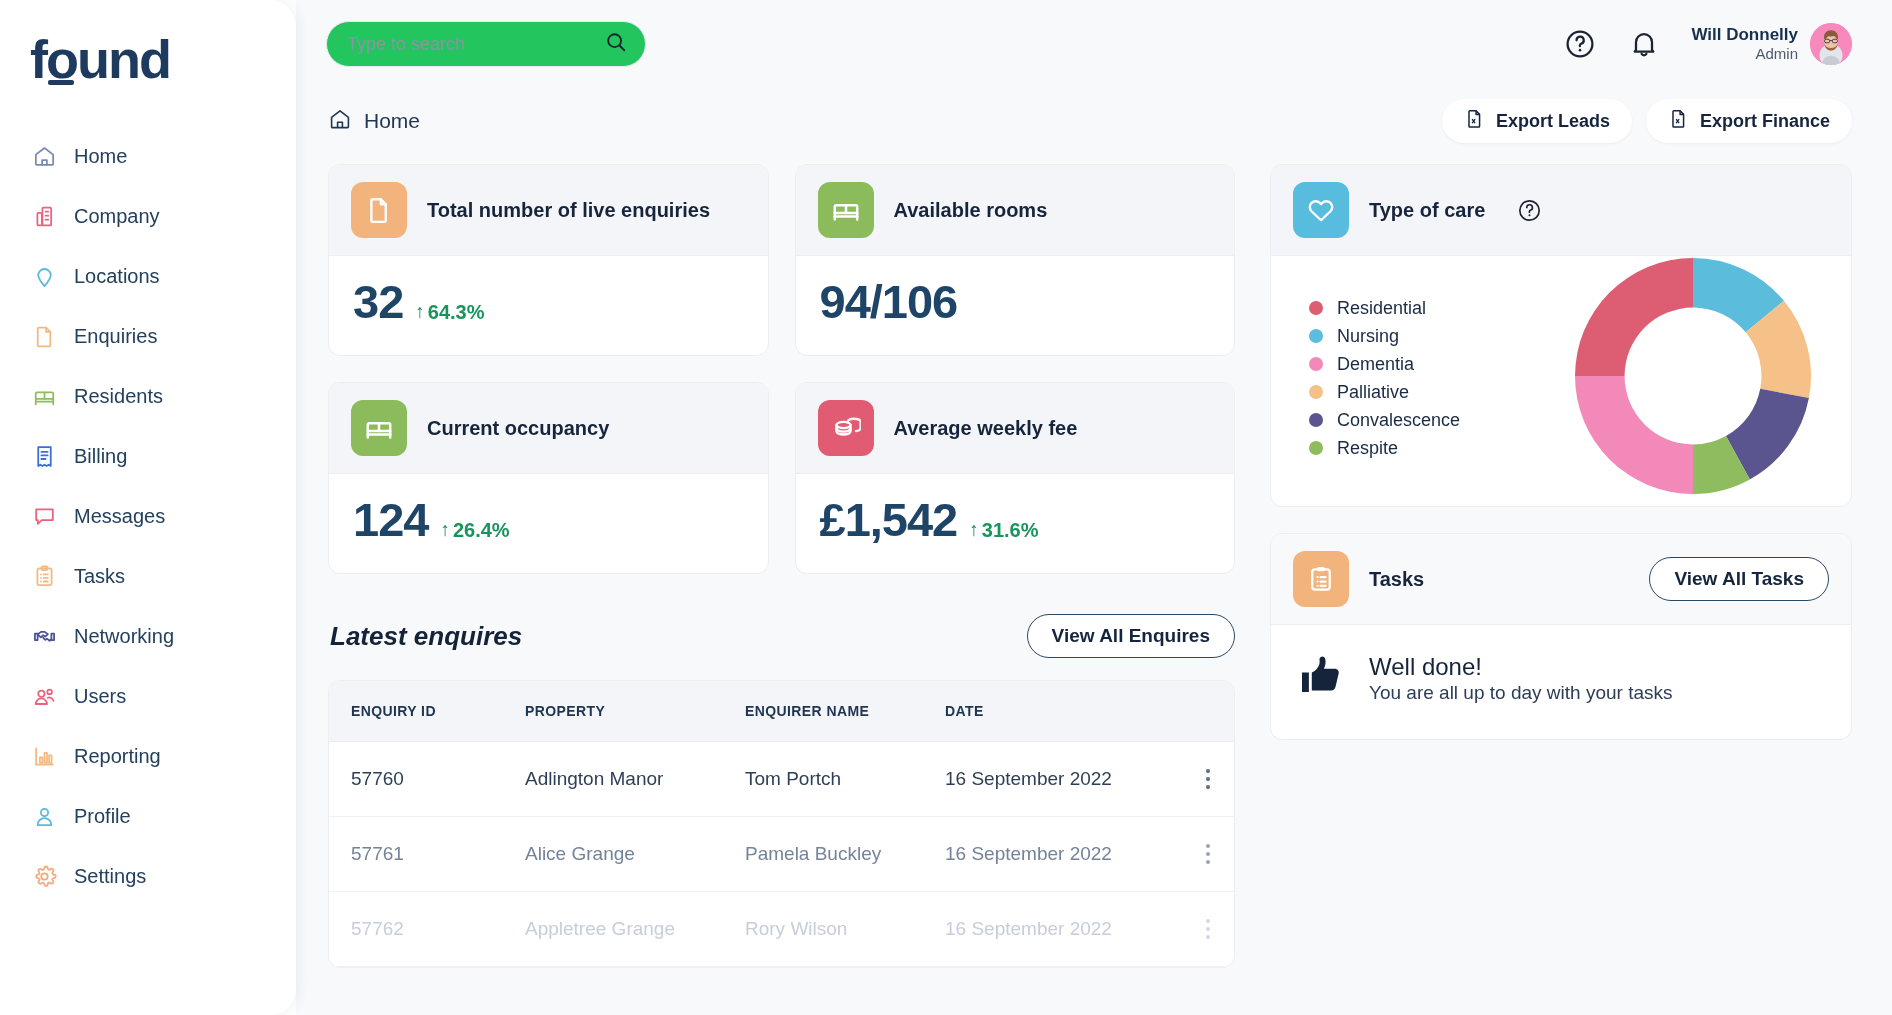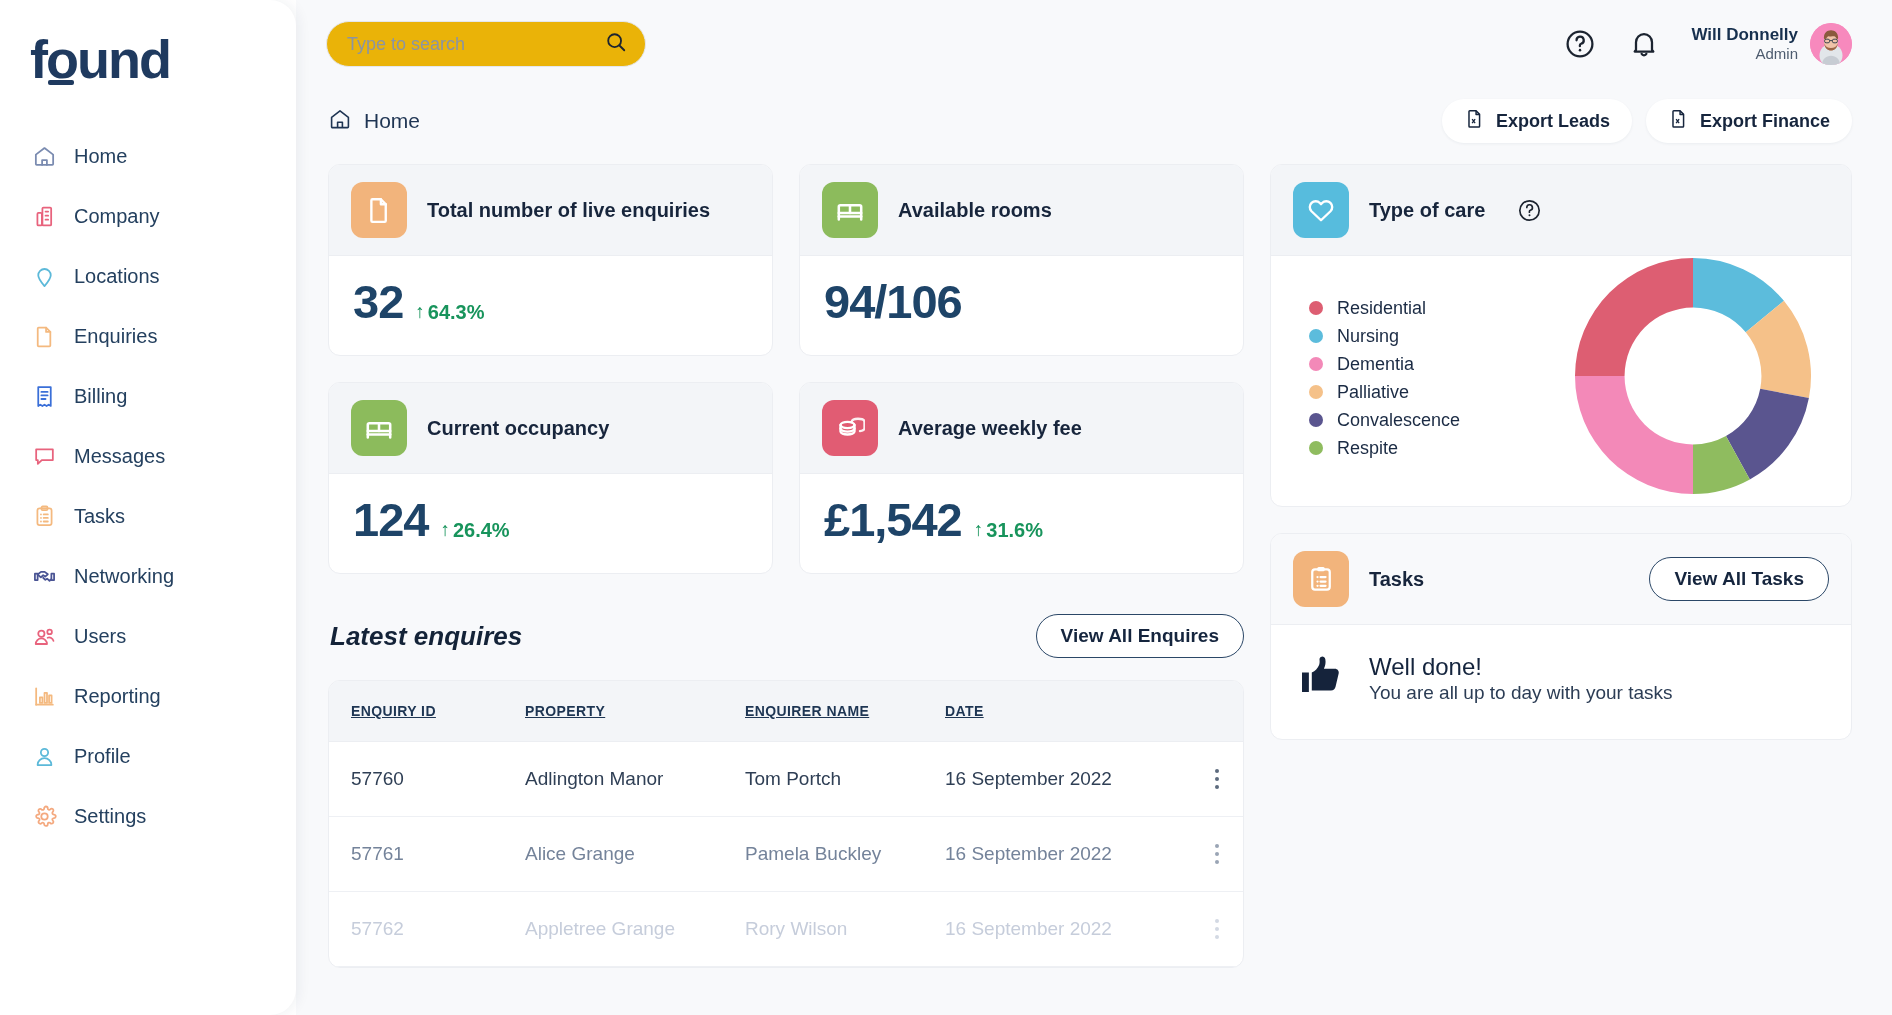--- a/index.html
+++ b/index.html
@@ -50,21 +50,21 @@
     overflow: hidden;
   }
   .topbar {
     height: 88px; flex: 0 0 88px;
     display: flex; align-items: center;
     padding: 0 40px 0 8px;
     background: #f8f9fb;
   }
   .search-box {
     width: 320px; height: 46px;
-    background: #eab308; border: 1px solid #e4e7ed; border-radius: 24px;
+    background: #22c55e; border: 1px solid #e4e7ed; border-radius: 24px;
     display: flex; align-items: center; justify-content: space-between;
     padding: 0 18px 0 20px; margin-left: 22px;
   }
   .search-box input {
     border: none; outline: none; background: transparent;
     font-size: 18px; color: #3d4b5e; width: 240px;
     font-family: "Liberation Sans", sans-serif;
   }
   .search-box input::placeholder { color: #8b94a3; }
   .topbar-right { margin-left: auto; display: flex; align-items: center; gap: 30px; }
@@ -89,21 +89,21 @@
   .exp-btn {
     height: 44px; background: #ffffff; border-radius: 22px;
     display: flex; align-items: center; gap: 11px;
     padding: 0 22px; cursor: pointer;
     font-size: 18px; font-weight: 700; color: #16253d;
     box-shadow: 0 1px 3px rgba(25,45,75,0.06);
   }
 
   
   .content {
-    flex: 1; display: flex; gap: 26px;
+    flex: 1; display: flex; gap: 35px;
     padding: 10px 40px 8px 32px; overflow: hidden;
   }
   .col-left { flex: 1 1 auto; min-width: 0; display: flex; flex-direction: column; }
   .col-right { flex: 0 0 582px; display: flex; flex-direction: column; gap: 26px; }
 
   .stats-grid {
     display: grid; grid-template-columns: 1fr 1fr;
     gap: 26px 26px;
   }
   .card {
@@ -149,21 +149,21 @@
   .sec-title { font-size: 26px; font-weight: 700; color: #142338; font-style: italic; }
   .sec-head .pill-btn { margin-left: auto; }
   .table-card {
     background: #ffffff; border: 1px solid #eceef2; border-radius: 12px;
     overflow: hidden; position: relative;
   }
   table { width: 100%; border-collapse: collapse; table-layout: fixed; }
   thead tr { background: #f3f5f8; }
   th {
     text-align: left; font-size: 14px; font-weight: 700; letter-spacing: 0.4px;
-    color: #1d3553; padding: 22px 0 22px 22px; border-bottom: 1px solid #eceef2; text-decoration: underline;
+    color: #1d3553; padding: 22px 0 22px 22px; border-bottom: 1px solid #eceef2;
   }
   td {
     font-size: 19px; color: #2f3f55; padding: 26px 0 26px 22px;
     border-bottom: 1px solid #eef0f4; white-space: nowrap;
   }
   .col-id { width: 174px; } .col-prop { width: 220px; }
   .col-name { width: 200px; } .col-date { width: auto; } .col-menu { width: 74px; }
   .kebab { display: flex; flex-direction: column; gap: 4px; align-items: center; cursor: pointer; }
   .kebab i { width: 4px; height: 4px; border-radius: 50%; background: #5d6b7e; display: block; }
   tr.r2 td { color: #74839a; } tr.r2 .kebab i { background: #9aa5b5; }
@@ -207,20 +207,31 @@
           <span>Locations</span>
         </div>
         <div class="nav-item">
           <span class="nav-ico">
             <svg width="25" height="25" viewBox="0 0 24 24" fill="none" stroke="#f4b97f" stroke-width="1.7" stroke-linejoin="round" stroke-linecap="round">
               <path d="M6.4 3.4h7.1l4.1 4.2v13a.9.9 0 0 1-.9.9H6.4a.9.9 0 0 1-.9-.9V4.3a.9.9 0 0 1 .9-.9z"></path>
               <path d="M13.5 3.4v4.2h4.1"></path>
             </svg>
           </span>
           <span>Enquiries</span>
+        </div>
+        <div class="nav-item">
+          <span class="nav-ico">
+            <svg width="25" height="25" viewBox="0 0 24 24" fill="none" stroke="#8fbc5f" stroke-width="1.7" stroke-linejoin="round" stroke-linecap="round">
+              <path d="M3.6 19.5v-5.2h16.8v5.2"></path>
+              <path d="M3.6 14.3v-5a1.2 1.2 0 0 1 1.2-1.2h14.4a1.2 1.2 0 0 1 1.2 1.2v5"></path>
+              <line x1="12" y1="8.1" x2="12" y2="14.3"></line>
+              <line x1="3.6" y1="17" x2="20.4" y2="17"></line>
+            </svg>
+          </span>
+          <span>Residents</span>
         </div>
         <div class="nav-item">
           <span class="nav-ico">
             <svg width="25" height="25" viewBox="0 0 24 24" fill="none" stroke="#3a6fd8" stroke-width="1.7" stroke-linejoin="round" stroke-linecap="round">
               <path d="M6 2.9h12v18.2l-2-1.3-2 1.3-2-1.3-2 1.3-2-1.3-2 1.3z"></path>
               <line x1="9" y1="7.6" x2="15" y2="7.6"></line>
               <line x1="9" y1="11" x2="15" y2="11"></line>
               <line x1="9" y1="14.4" x2="13" y2="14.4"></line>
             </svg>
           </span>

